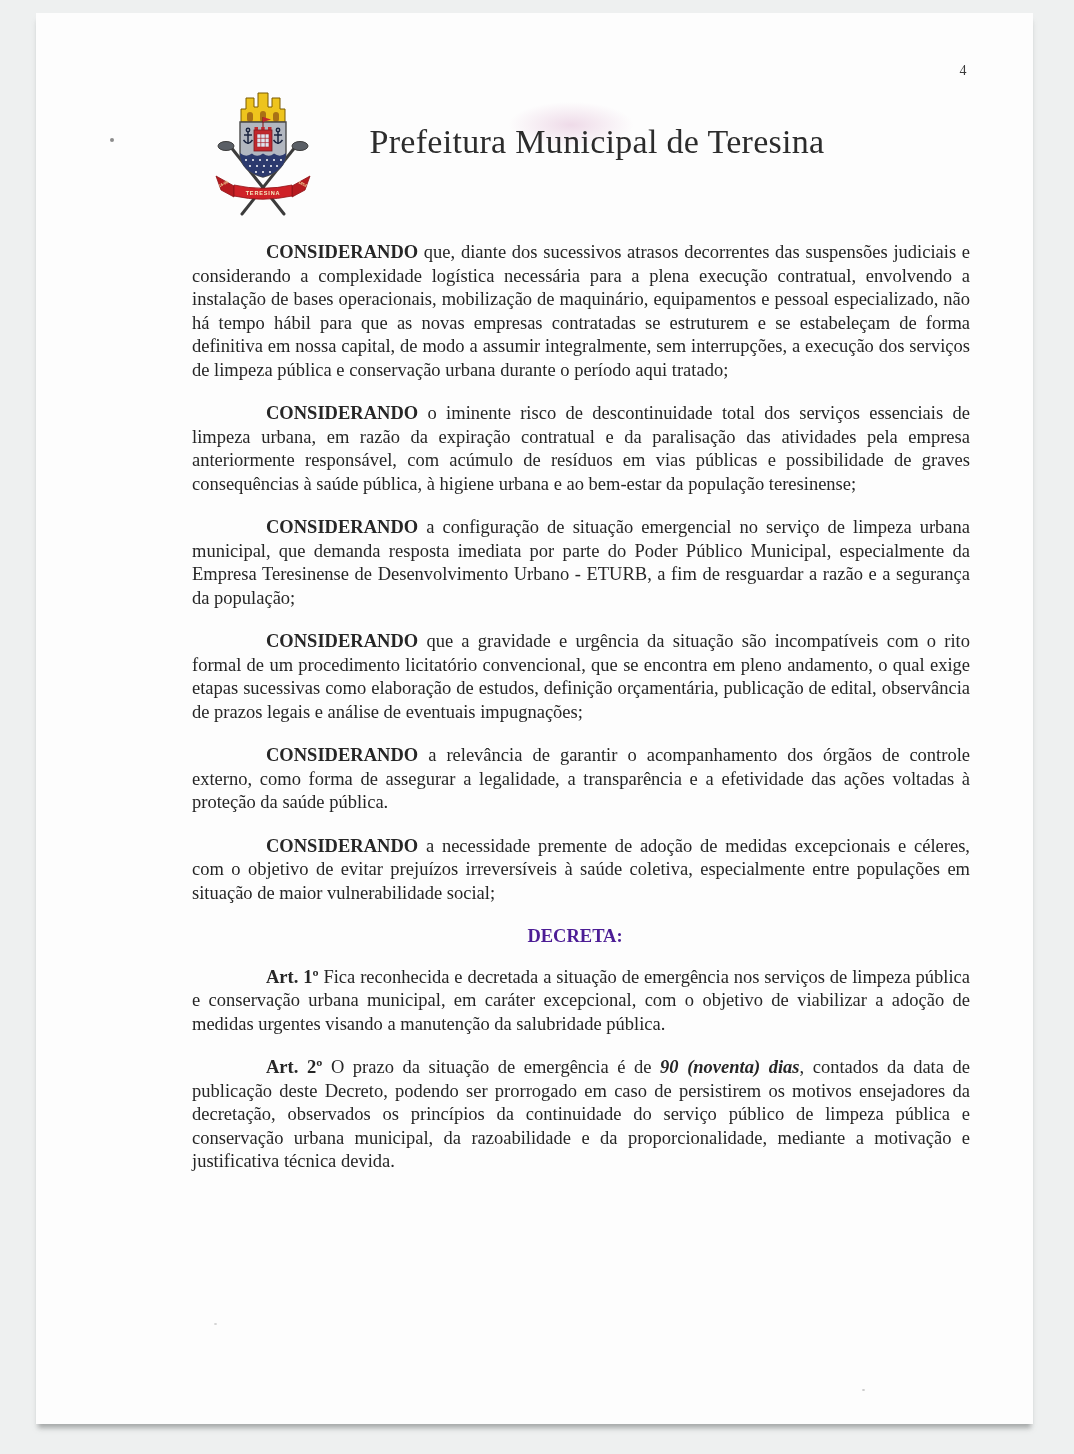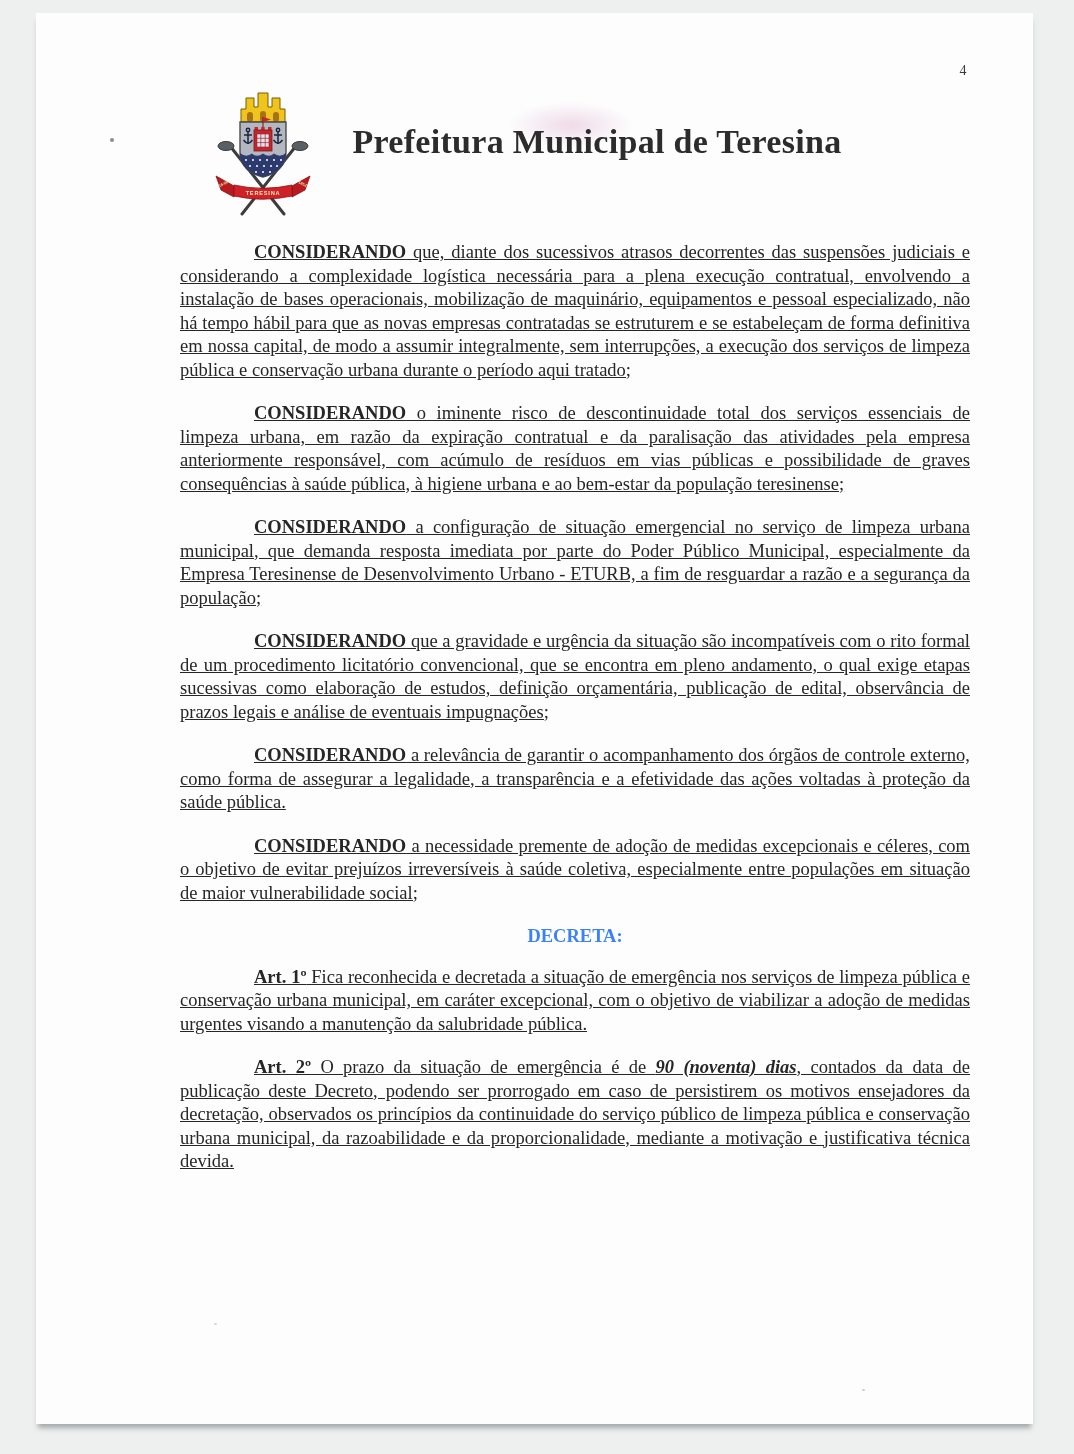--- a/index.html
+++ b/index.html
@@ -37,21 +37,21 @@
     width: 102px;
     height: 138px;
   }
   .doc-title {
     position: absolute;
     left: 256px;
     top: 110px;
     width: 610px;
     text-align: center;
     font-size: 34px;
-    font-weight: 700;
+    font-weight: 400;
     letter-spacing: 0.3px;
     color: #2c2c2c;
   }
   .smudge {
     position: absolute;
     left: 470px;
     top: 88px;
     width: 130px;
     height: 48px;
     background: radial-gradient(ellipse at center, rgba(205,140,185,0.30), rgba(205,140,185,0) 68%);
@@ -61,30 +61,29 @@
     position: absolute;
     left: 144px;
     top: 228px;
     width: 790px;
     font-size: 18.5px;
     line-height: 23.5px;
     text-align: justify;
     color: #262626;
   }
   .content p.para {
-    margin: 0 0 20px 0;
+    margin: 0 0 20px 12px;
     text-indent: 74px;
-    text-decoration: underline;
   }
   .lead { font-weight: 700; }
   .decreta {
     margin: 4px 0 17px 0;
     text-align: center;
     font-weight: 700;
-    color: #3b82f6;
+    color: #4c1d95;
   }
   .hl { font-weight: 700; font-style: italic; }
   .speck {
     position: absolute;
     background: #6f6f6f;
     border-radius: 50%;
   }
   .speck-a { left: 74px; top: 125px; width: 4px; height: 4px; opacity: .8; }
   .speck-b { left: 826px; top: 1376px; width: 3px; height: 2px; opacity: .35; }
   .speck-c { left: 178px; top: 1310px; width: 3px; height: 2px; opacity: .3; }

